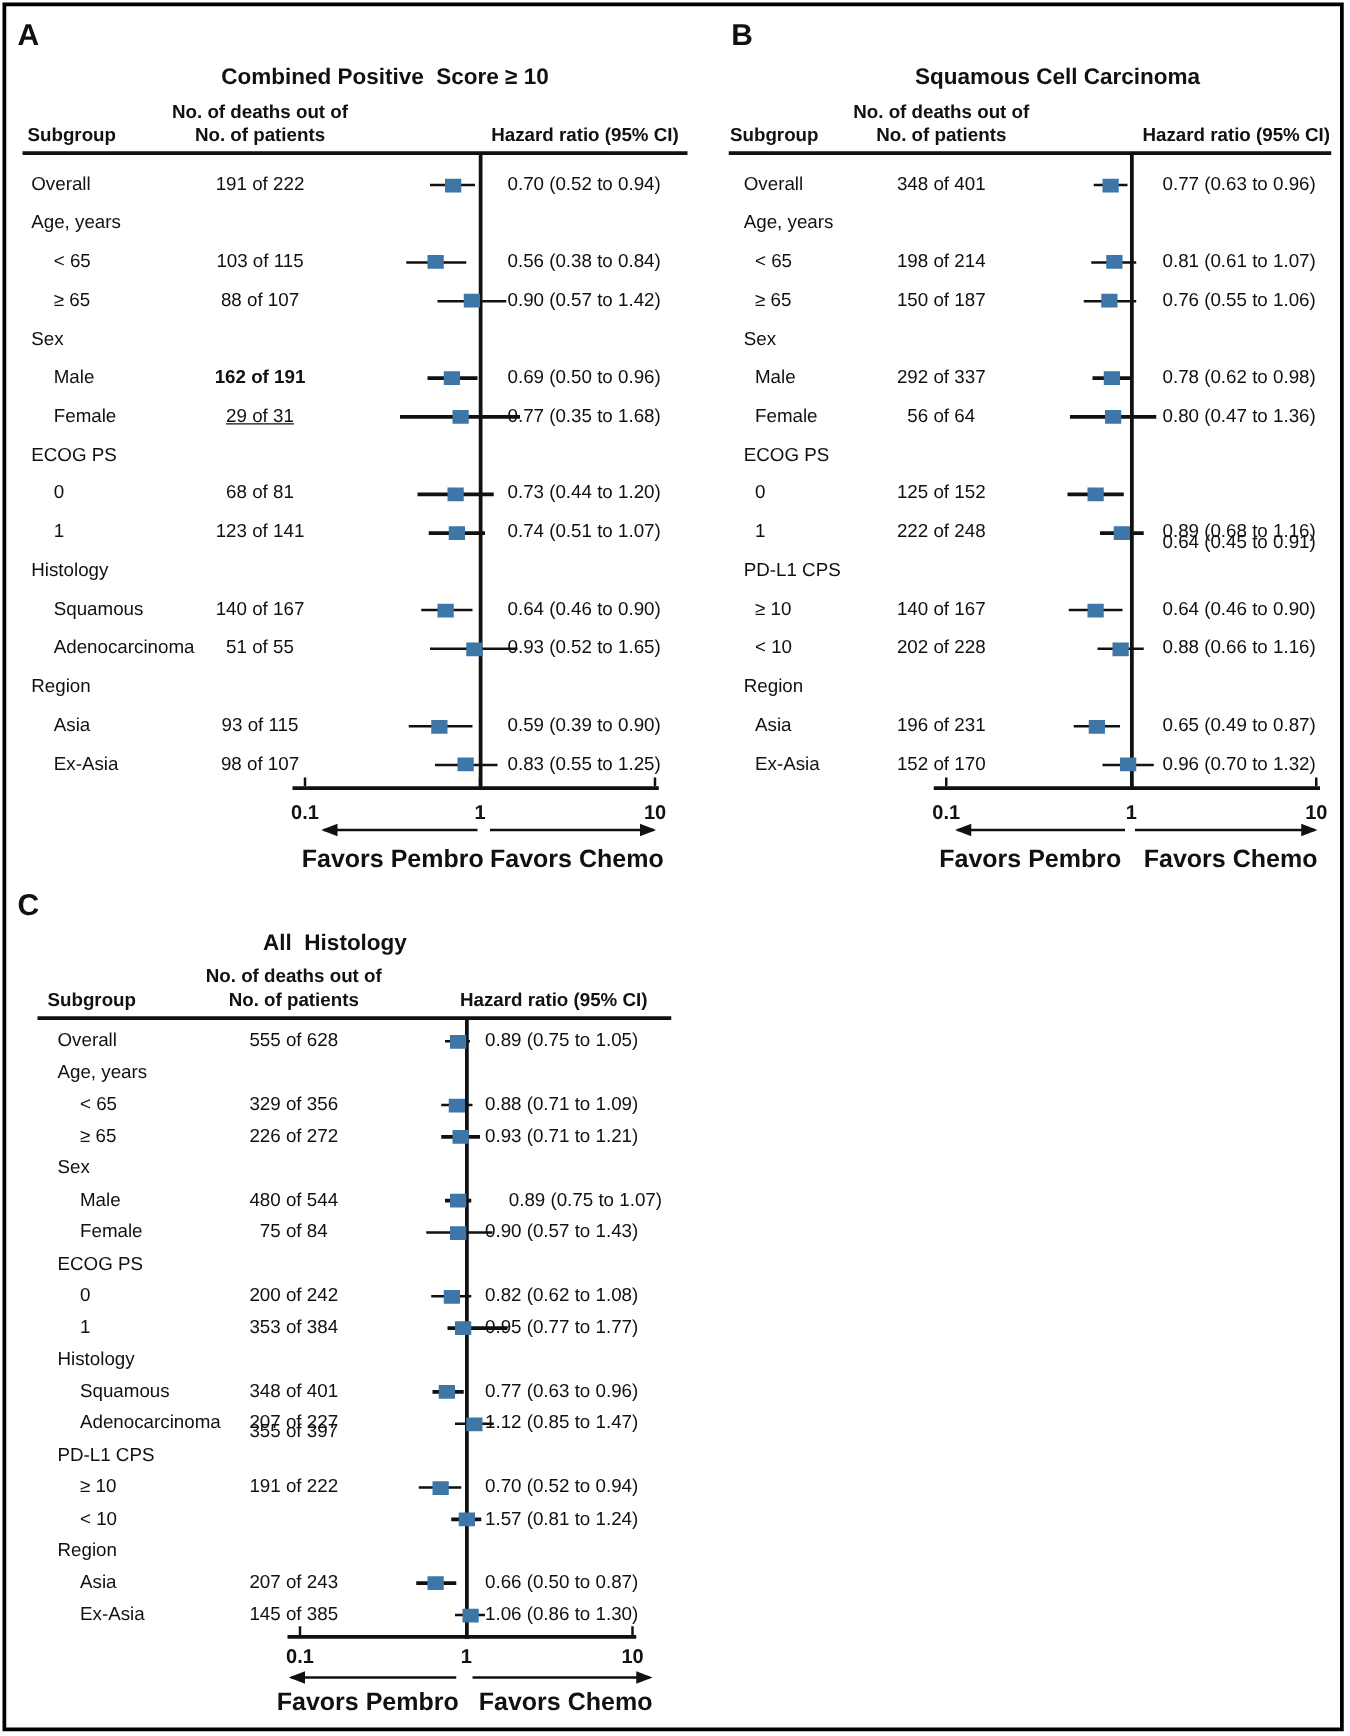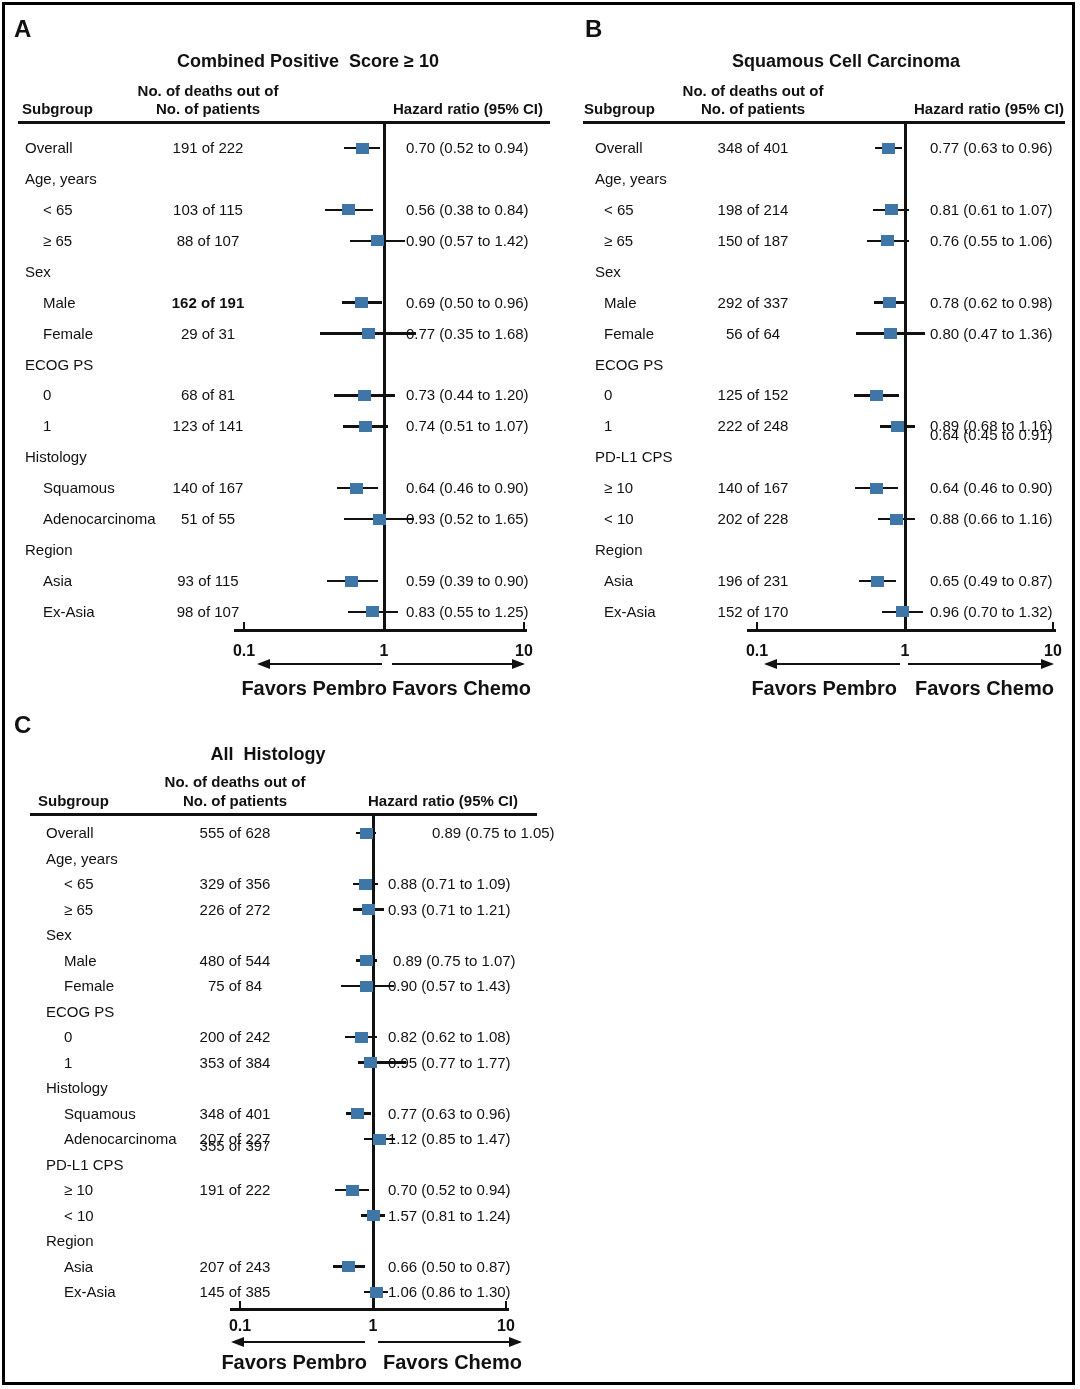--- a/index.html
+++ b/index.html
@@ -52,21 +52,21 @@
     <div class="ci" style="left: 349.822px; top: 239.54px; width: 55.4979px; height: 2.5px; z-index: 2;"></div>
     <div class="marker" style="left: 371.094px; top: 235.29px; width: 13px; height: 11px; background: rgb(62, 118, 168); z-index: 3;"></div>
     <div class="t hr-text lm" style="left: 406px; top: 240.79px; z-index: 4;">0.90 (0.57 to 1.42)</div>
     <div class="t row-label lm" style="left: 25px; top: 271.72px;">Sex</div>
     <div class="t row-label lm" style="left: 43px; top: 302.65px;">Male</div>
     <div class="t deaths cm" style="left: 208px; top: 302.65px; font-weight: bold;">162 of 191</div>
     <div class="ci" style="left: 341.856px; top: 301.4px; width: 39.6622px; height: 2.5px; z-index: 2;"></div>
     <div class="marker" style="left: 354.939px; top: 297.15px; width: 13px; height: 11px; background: rgb(62, 118, 168); z-index: 3;"></div>
     <div class="t hr-text lm" style="left: 406px; top: 302.65px; z-index: 4;">0.69 (0.50 to 0.96)</div>
     <div class="t row-label lm" style="left: 43px; top: 333.58px;">Female</div>
-    <div class="t deaths cm" style="left: 208px; top: 333.58px;">29 of 31</div>
+    <div class="t deaths cm" style="left: 208px; top: 333.58px; text-decoration: underline;">29 of 31</div>
     <div class="ci" style="left: 320.17px; top: 332.33px; width: 95.3738px; height: 2.5px; z-index: 2;"></div>
     <div class="marker" style="left: 361.609px; top: 328.08px; width: 13px; height: 11px; background: rgb(62, 118, 168); z-index: 3;"></div>
     <div class="t hr-text lm" style="left: 406px; top: 333.58px; z-index: 4;">0.77 (0.35 to 1.68)</div>
     <div class="t row-label lm" style="left: 25px; top: 364.51px;">ECOG PS</div>
     <div class="t row-label lm" style="left: 43px; top: 395.44px;">0</div>
     <div class="t deaths cm" style="left: 208px; top: 395.44px;">68 of 81</div>
     <div class="ci" style="left: 334.083px; top: 394.19px; width: 61.002px; height: 2.5px; z-index: 2;"></div>
     <div class="marker" style="left: 358.365px; top: 389.94px; width: 13px; height: 11px; background: rgb(62, 118, 168); z-index: 3;"></div>
     <div class="t hr-text lm" style="left: 406px; top: 395.44px; z-index: 4;">0.73 (0.44 to 1.20)</div>
     <div class="t row-label lm" style="left: 43px; top: 426.37px;">1</div>
@@ -191,38 +191,38 @@
     <div class="t head lm" style="left: 38px; top: 801px;">Subgroup</div>
     <div class="t head cm" style="left: 235px; top: 782px;">No. of deaths out of</div>
     <div class="t head cm" style="left: 235px; top: 801px;">No. of patients</div>
     <div class="t head rm" style="left: 518px; top: 801px;">Hazard ratio (95% CI)</div>
     <div class="rule" style="left: 30px; top: 813px; width: 507px; height: 3px;"></div>
     <div class="vline" style="left: 372px; top: 816px; width: 2.5px; height: 495px;"></div>
     <div class="t row-label lm" style="left: 46px; top: 833px;">Overall</div>
     <div class="t deaths cm" style="left: 235px; top: 833px;">555 of 628</div>
     <div class="ci" style="left: 356.383px; top: 831.75px; width: 19.435px; height: 2.5px; z-index: 2;"></div>
     <div class="marker" style="left: 359.769px; top: 827.5px; width: 13px; height: 11px; background: rgb(62, 118, 168); z-index: 3;"></div>
-    <div class="t hr-text lm" style="left: 388px; top: 833px; z-index: 4; margin-left: 44px;">0.89 (0.75 to 1.05)</div>
+    <div class="t hr-text lm" style="left: 388px; top: 833px; z-index: 4;">0.89 (0.75 to 1.05)</div>
     <div class="t row-label lm" style="left: 46px; top: 858.5px;">Age, years</div>
     <div class="t row-label lm" style="left: 64px; top: 884px;">&lt; 65</div>
     <div class="t deaths cm" style="left: 235px; top: 884px;">329 of 356</div>
     <div class="ci" style="left: 353.217px; top: 882.75px; width: 24.7604px; height: 2.5px; z-index: 2;"></div>
     <div class="marker" style="left: 359.116px; top: 878.5px; width: 13px; height: 11px; background: rgb(62, 118, 168); z-index: 3;"></div>
     <div class="t hr-text lm" style="left: 388px; top: 884px; z-index: 4;">0.88 (0.71 to 1.09)</div>
     <div class="t row-label lm" style="left: 64px; top: 909.5px;">≥ 65</div>
     <div class="t deaths cm" style="left: 235px; top: 909.5px;">226 of 272</div>
     <div class="ci" style="left: 353.217px; top: 908.25px; width: 30.7931px; height: 2.5px; z-index: 2;"></div>
     <div class="marker" style="left: 362.308px; top: 904px; width: 13px; height: 11px; background: rgb(62, 118, 168); z-index: 3;"></div>
     <div class="t hr-text lm" style="left: 388px; top: 909.5px; z-index: 4;">0.93 (0.71 to 1.21)</div>
     <div class="t row-label lm" style="left: 46px; top: 935px;">Sex</div>
     <div class="t row-label lm" style="left: 64px; top: 960.5px;">Male</div>
     <div class="t deaths cm" style="left: 235px; top: 960.5px;">480 of 544</div>
     <div class="ci" style="left: 356.383px; top: 959.25px; width: 20.5249px; height: 2.5px; z-index: 2;"></div>
     <div class="marker" style="left: 359.769px; top: 955px; width: 13px; height: 11px; background: rgb(62, 118, 168); z-index: 3;"></div>
-    <div class="t hr-text lm" style="left: 393px; top: 960.5px; z-index: 4; text-align: center;">0.89 (0.75 to 1.07)</div>
+    <div class="t hr-text lm" style="left: 407px; top: 960.5px; z-index: 4; text-align: center;">0.89 (0.75 to 1.07)</div>
     <div class="t row-label lm" style="left: 64px; top: 986px;">Female</div>
     <div class="t deaths cm" style="left: 235px; top: 986px;">75 of 84</div>
     <div class="ci" style="left: 340.531px; top: 984.75px; width: 53.1283px; height: 2.5px; z-index: 2;"></div>
     <div class="marker" style="left: 360.414px; top: 980.5px; width: 13px; height: 11px; background: rgb(62, 118, 168); z-index: 3;"></div>
     <div class="t hr-text lm" style="left: 388px; top: 986px; z-index: 4;">0.90 (0.57 to 1.43)</div>
     <div class="t row-label lm" style="left: 46px; top: 1011.5px;">ECOG PS</div>
     <div class="t row-label lm" style="left: 64px; top: 1037px;">0</div>
     <div class="t deaths cm" style="left: 235px; top: 1037px;">200 of 242</div>
     <div class="ci" style="left: 345.388px; top: 1035.75px; width: 32.0573px; height: 2.5px; z-index: 2;"></div>
     <div class="marker" style="left: 355.037px; top: 1031.5px; width: 13px; height: 11px; background: rgb(62, 118, 168); z-index: 3;"></div>

